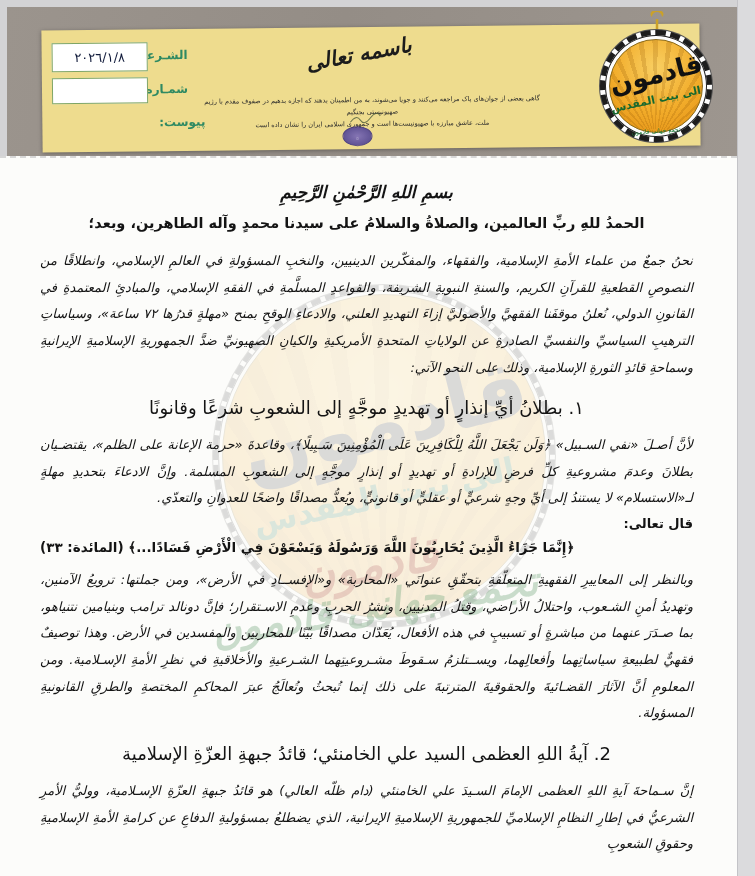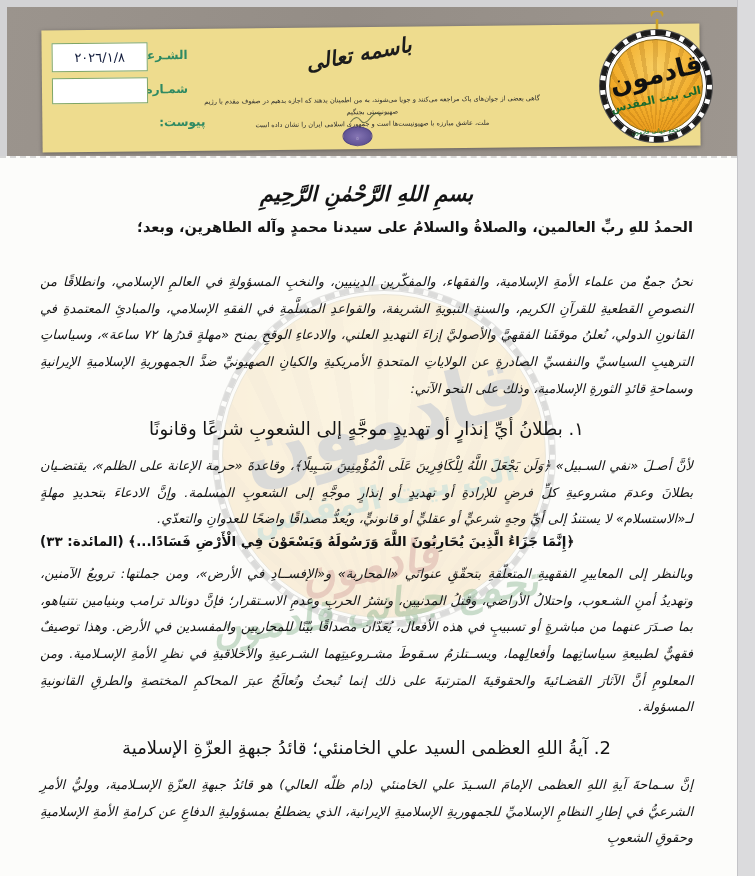--- a/index.html
+++ b/index.html
@@ -97,24 +97,24 @@
     position:absolute; font-style:italic; font-weight:bold; direction:rtl; white-space:nowrap;
   }
   .wm-script-pink  { left:300px; top:380px; font-size:46px; color:#c98f8f; opacity:.35; transform:rotate(-10deg); }
   .wm-script-green { left:210px; top:425px; font-size:40px; color:#7fae86; opacity:.40; transform:rotate(-9deg); }
 
   .content {
     position:relative; padding:24px 44px 0 40px;
     direction:rtl; color:#141414; z-index:2;
   }
   .bismillah {
-    text-align:center; font-size:21px; font-weight:bold; font-style:italic;
+    text-align:center; font-size:17px; font-weight:bold; font-style:italic;
     margin-bottom:13px; letter-spacing:.5px;
   }
-  .opening { text-align:right; font-size:14.5px; font-weight:bold; margin-bottom:34px; }
+  .opening { text-align:center; font-size:14.5px; font-weight:bold; margin-bottom:17px; }
   .para { font-size:13px; line-height:2.05; text-align:justify; text-align-last:right;font-style:italic; }
   .intro { margin-bottom:12px; }
   .sec-heading {
     text-align:center; font-size:18px; font-weight:normal;
     margin:16px 0 14px 0;
   }
   .qala { font-size:13px; font-weight:bold; margin:4px 0 8px 0; text-align:right; }
   .verse { text-align:left; font-size:13.5px; font-weight:bold; margin-bottom:12px; }
 
   
@@ -179,20 +179,21 @@
     <div class="wm-script-green">تجمع جهانی قادمون</div>
 
     <div class="content">
       <div class="bismillah">بسمِ اللهِ الرَّحْمٰنِ الرَّحِيمِ</div>
       <div class="opening">الحمدُ للهِ ربِّ العالمين، والصلاةُ والسلامُ على سيدنا محمدٍ وآله الطاهرين، وبعد؛</div>
       <p class="para intro">نحنُ جمعٌ من علماء الأمةِ الإسلامية، والفقهاء، والمفكّرين الدينيين، والنخبِ المسؤولةِ في العالمِ الإسلامي، وانطلاقًا من النصوصِ القطعيةِ للقرآنِ الكريم، والسنةِ النبويةِ الشريفة، والقواعدِ المسلَّمةِ في الفقهِ الإسلامي، والمبادئِ المعتمدةِ في القانونِ الدولي، نُعلنُ موقفَنا الفقهيَّ والأصوليَّ إزاءَ التهديدِ العلني، والادعاءِ الوقحِ بمنح «مهلةٍ قدرُها ٧٢ ساعة»، وسياساتِ الترهيبِ السياسيِّ والنفسيِّ الصادرةِ عن الولاياتِ المتحدةِ الأمريكيةِ والكيانِ الصهيونيِّ ضدَّ الجمهوريةِ الإسلاميةِ الإيرانيةِ وسماحةِ قائدِ الثورةِ الإسلامية، وذلك على النحو الآتي:</p>
 
       <h2 class="sec-heading">١. بطلانُ أيِّ إنذارٍ أو تهديدٍ موجَّهٍ إلى الشعوبِ شرعًا وقانونًا</h2>
       <p class="para">لأنَّ أصـلَ «نفي السـبيل» ﴿وَلَن يَجْعَلَ اللَّهُ لِلْكَافِرِينَ عَلَى الْمُؤْمِنِينَ سَـبِيلًا﴾، وقاعدةَ «حرمة الإعانة على الظلم»، يقتضـيان بطلانَ وعدمَ مشروعيةِ كلِّ فرضٍ للإرادةِ أو تهديدٍ أو إنذارٍ موجَّهٍ إلى الشعوبِ المسلمة. وإنَّ الادعاءَ بتحديدِ مهلةٍ لـ«الاستسلام» لا يستندُ إلى أيِّ وجهٍ شرعيٍّ أو عقليٍّ أو قانونيٍّ، ويُعدُّ مصداقًا واضحًا للعدوانِ والتعدّي.</p>
 
+      <div class="qala">قال تعالى:</div>
       <div class="verse">﴿إِنَّمَا جَزَاءُ الَّذِينَ يُحَارِبُونَ اللَّهَ وَرَسُولَهُ وَيَسْعَوْنَ فِي الْأَرْضِ فَسَادًا...﴾ (المائدة: ٣٣)</div>
       <p class="para">وبالنظر إلى المعاييرِ الفقهيةِ المتعلّقةِ بتحقّقِ عنوانَي «المحاربة» و«الإفســادِ في الأرض»، ومن جملتها: ترويعُ الآمنين، وتهديدُ أمنِ الشـعوب، واحتلالُ الأراضي، وقتلُ المدنيين، ونشرُ الحربِ وعدمِ الاسـتقرار؛ فإنَّ دونالد ترامب وبنيامين نتنياهو، بما صـدَرَ عنهما من مباشرةٍ أو تسبيبٍ في هذه الأفعال، يُعَدّان مصداقًا بيّنًا للمحاربين والمفسدين في الأرض. وهذا توصيفٌ فقهيٌّ لطبيعةِ سياساتِهما وأفعالِهما، ويســتلزمُ سـقوطَ مشـروعيتِهما الشـرعيةِ والأخلاقيةِ في نظرِ الأمةِ الإسـلامية. ومن المعلومِ أنَّ الآثارَ القضـائيةَ والحقوقيةَ المترتبةَ على ذلك إنما تُبحثُ وتُعالَجُ عبرَ المحاكمِ المختصةِ والطرقِ القانونيةِ المسؤولة.</p>
 
       <h2 class="sec-heading">2. آيةُ اللهِ العظمى السيد علي الخامنئي؛ قائدُ جبهةِ العزّةِ الإسلامية</h2>
       <p class="para">إنَّ سـماحةَ آيةِ اللهِ العظمى الإمامَ السـيدَ علي الخامنئي (دام ظلّه العالي) هو قائدُ جبهةِ العزّةِ الإسـلامية، ووليُّ الأمرِ الشرعيُّ في إطارِ النظامِ الإسلاميِّ للجمهوريةِ الإسلاميةِ الإيرانية، الذي يضطلعُ بمسؤوليةِ الدفاعِ عن كرامةِ الأمةِ الإسلاميةِ وحقوقِ الشعوبِ</p>
     </div>
   </div>
 
   <div class="right-strip"></div>
 </div>

